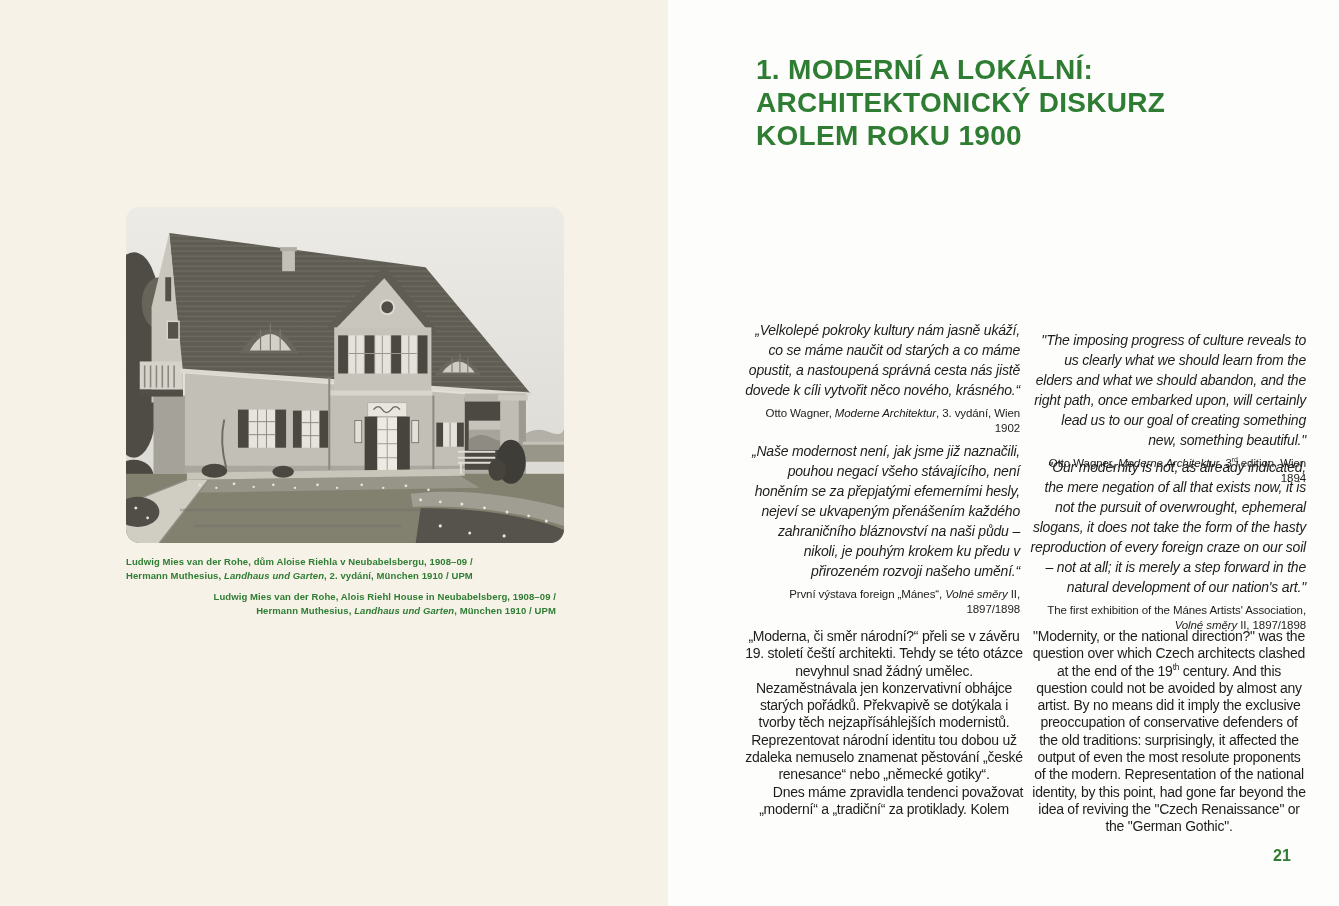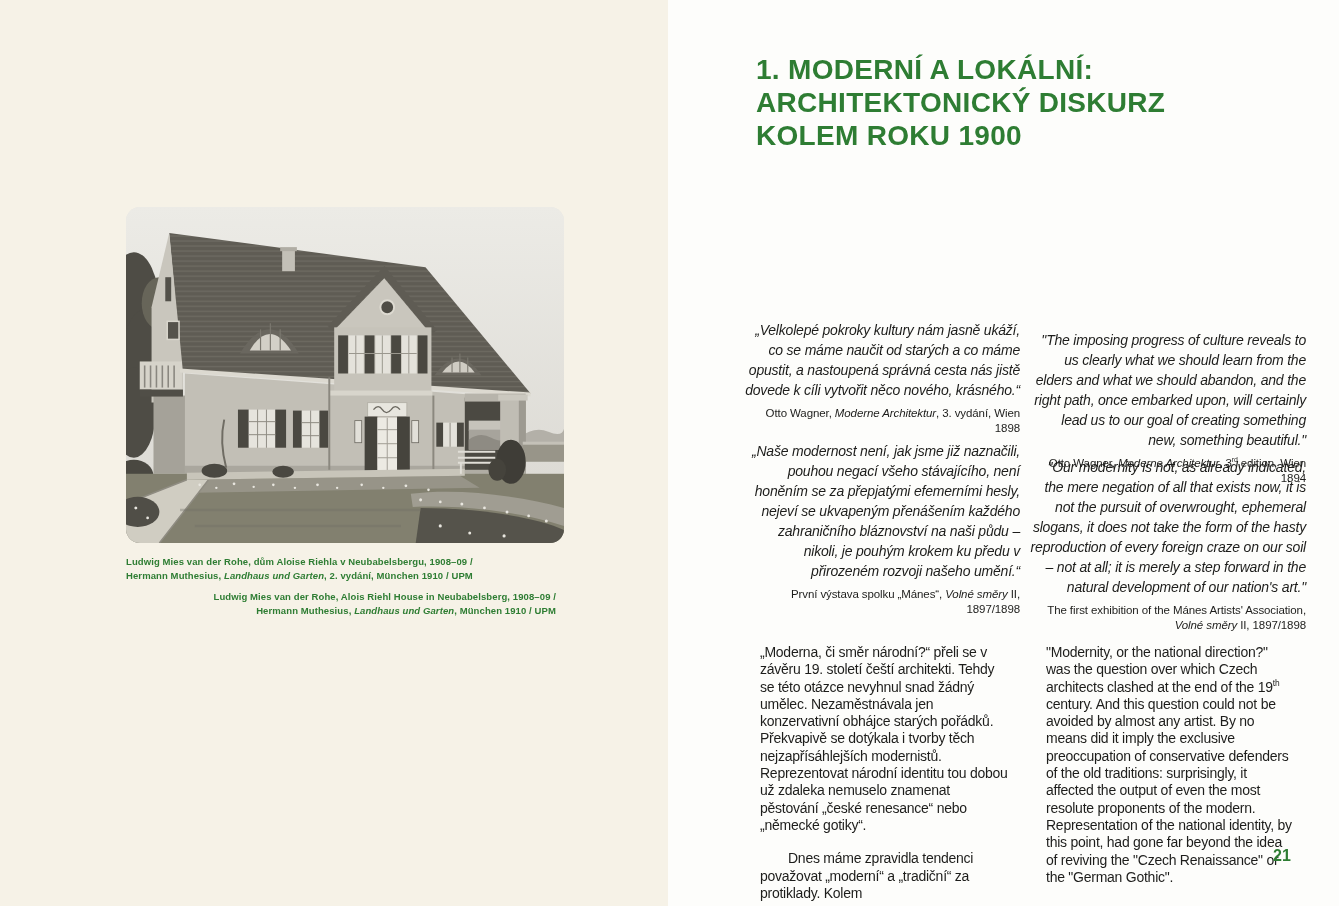--- a/index.html
+++ b/index.html
@@ -31,21 +31,21 @@
   .q-cz2{left:744px;top:441px;width:276px;}
   .q-en2{left:1030px;top:457px;width:276px;}
   .quote-text{font-style:italic;font-size:14px;line-height:20px;letter-spacing:-0.2px;}
   .quote-attr{font-style:normal;font-size:11.5px;line-height:15px;margin-top:6px;letter-spacing:-0.1px;}
   .quote-attr i{font-style:italic;}
   sup{font-size:60%;vertical-align:super;line-height:0;}
 
   .body-col{position:absolute;top:628px;color:var(--ink);font-size:14px;line-height:17.3px;letter-spacing:-0.25px;text-align:left;}
   .body-cz{left:744px;width:280px;}
   .body-en{left:1030px;width:278px;}
-  .body-col p{margin:16px;}
+  .body-col p{margin:0;text-align:center;}
   .body-col p.indent{text-indent:28px;}
 
   .pagenum{position:absolute;left:1262px;top:847px;width:40px;text-align:center;color:var(--green);font-weight:700;font-size:16px;}
 </style>
 </head>
 <body>
 
 <div class="spread">
 
   <div class="page-left">
@@ -288,31 +288,31 @@
 
   <div class="title">
     <div>1. MODERNÍ A LOKÁLNÍ:</div>
     <div>ARCHITEKTONICKÝ DISKURZ</div>
     <div>KOLEM ROKU 1900</div>
   </div>
 
 
   <div class="quote-block q-cz1">
     <div class="quote-text">„Velkolepé pokroky kultury nám jasně ukáží, co se máme naučit od starých a co máme opustit, a nastoupená správná cesta nás jistě dovede k cíli vytvořit něco nového, krásného.“</div>
-    <div class="quote-attr"><span>Otto Wagner, </span><i>Moderne Architektur</i><span>, 3. vydání, Wien 1898</span></div>
+    <div class="quote-attr"><span>Otto Wagner, </span><i>Moderne Architektur</i><span>, 3. vydání, Wien 1902</span></div>
   </div>
 
   <div class="quote-block q-en1">
     <div class="quote-text">"The imposing progress of culture reveals to us clearly what we should learn from the elders and what we should abandon, and the right path, once embarked upon, will certainly lead us to our goal of creating something new, something beautiful."</div>
     <div class="quote-attr"><span>Otto Wagner, </span><i>Moderne Architektur</i><span>, 3</span><sup>rd</sup><span> edition, Wien 1894</span></div>
   </div>
 
   <div class="quote-block q-cz2">
     <div class="quote-text">„Naše modernost není, jak jsme již naznačili, pouhou negací všeho stávajícího, není honěním se za přepjatými efemerními hesly, nejeví se ukvapeným přenášením každého zahraničního bláznovství na naši půdu – nikoli, je pouhým krokem ku předu v přirozeném rozvoji našeho umění.“</div>
-    <div class="quote-attr"><span>První výstava spolku „Mánes“, </span><i>Volné směry</i><span> II, 1897/1898</span></div>
+    <div class="quote-attr"><span>První výstava foreign „Mánes“, </span><i>Volné směry</i><span> II, 1897/1898</span></div>
   </div>
 
   <div class="quote-block q-en2">
     <div class="quote-text">"Our modernity is not, as already indicated, the mere negation of all that exists now, it is not the pursuit of overwrought, ephemeral slogans, it does not take the form of the hasty reproduction of every foreign craze on our soil – not at all; it is merely a step forward in the natural development of our nation's art."</div>
     <div class="quote-attr">
       <div>The first exhibition of the Mánes Artists' Association,</div>
       <div><i>Volné směry</i><span> II, 1897/1898</span></div>
     </div>
   </div>
 

